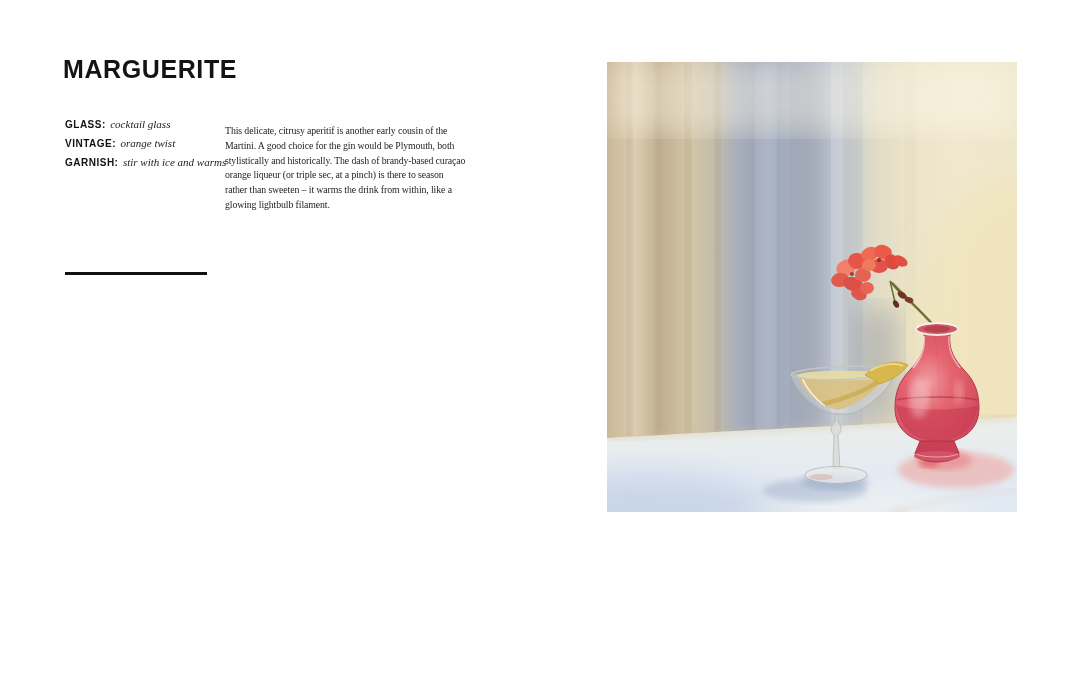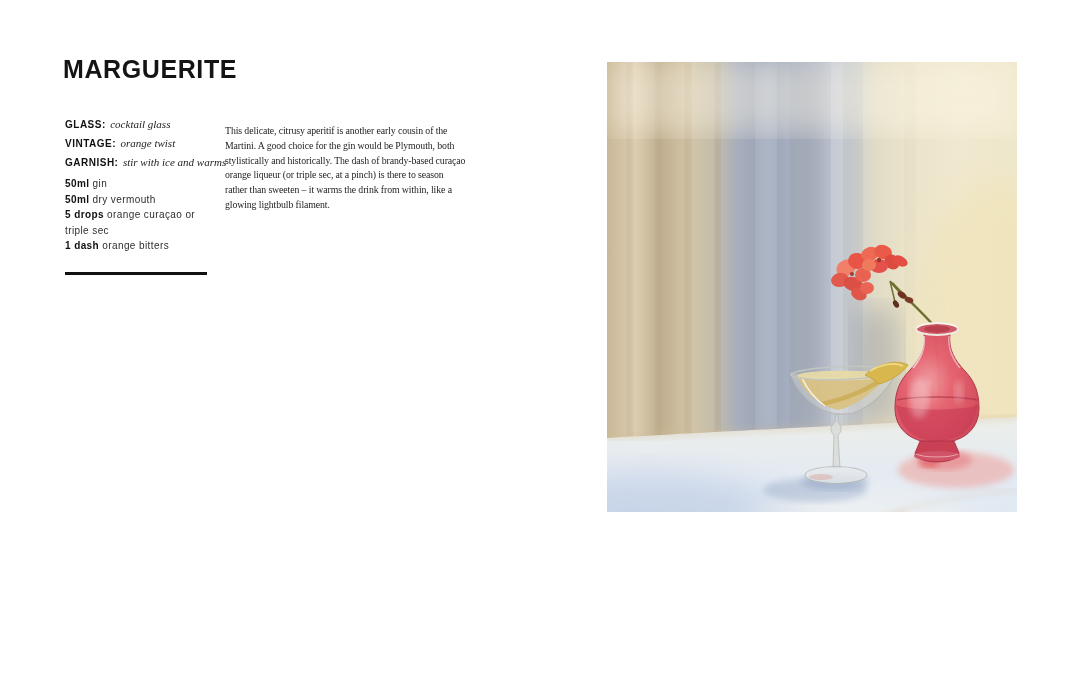--- a/index.html
+++ b/index.html
@@ -40,38 +40,20 @@
     <div class="spec-row">
       <span class="spec-label">VINTAGE:</span>
       <span class="spec-value">orange twist</span>
     </div>
     <div class="spec-row">
       <span class="spec-label">GARNISH:</span>
       <span class="spec-value">stir with ice and warms</span>
     </div>
   </div>
 
-  <div class="ingredients">
-    <div class="ing-row">
-      <span class="ing-qty">50ml</span>
-      <span class="ing-name">gin</span>
-    </div>
-    <div class="ing-row">
-      <span class="ing-qty">50ml</span>
-      <span class="ing-name">dry vermouth</span>
-    </div>
-    <div class="ing-row">
-      <span class="ing-qty">5 drops</span>
-      <span class="ing-name">orange curaçao or triple sec</span>
-    </div>
-    <div class="ing-row">
-      <span class="ing-qty">1 dash</span>
-      <span class="ing-name">orange bitters</span>
-    </div>
-  </div>
 
   <div class="rule"></div>
 
   <p class="description">This delicate, citrusy aperitif is another early cousin of the Martini. A good choice for the gin would be Plymouth, both stylistically and historically. The dash of brandy-based curaçao orange liqueur (or triple sec, at a pinch) is there to season rather than sweeten – it warms the drink from within, like a glowing lightbulb filament.</p>
 
   <div class="vertical-label">/ RECIPES: VINTAGE</div>
   <div class="page-number">98</div>
 
   <figure class="photo">
     <svg width="410" height="567" viewBox="0 0 410 567" xmlns="http://www.w3.org/2000/svg">

